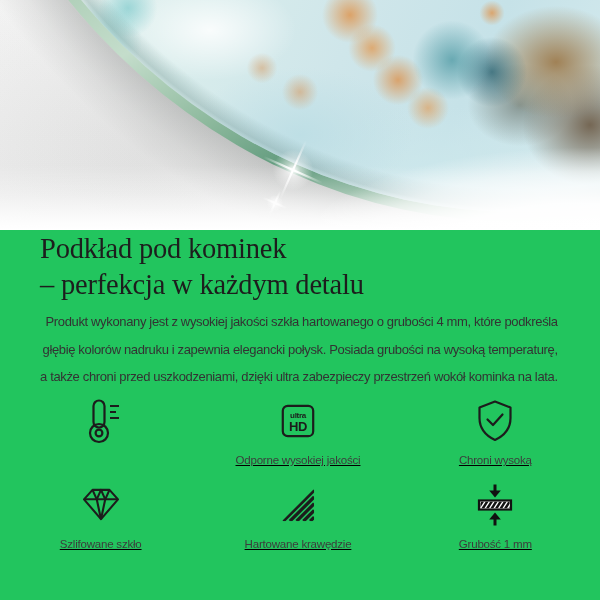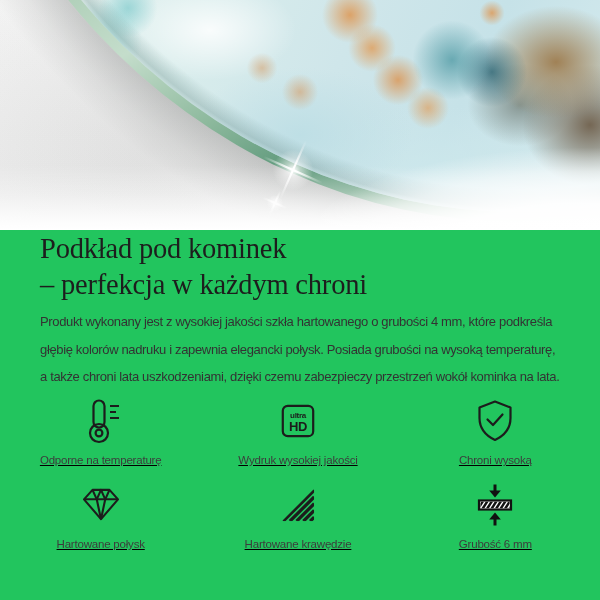--- a/index.html
+++ b/index.html
@@ -49,21 +49,21 @@
   .sparkle::before{left:0;top:50%;width:100%;height:2px;margin-top:-1px;}
   .sparkle::after{left:50%;top:0;height:100%;width:2px;margin-left:-1px;
     background:linear-gradient(180deg,rgba(255,255,255,0),#fff 45%,#fff 55%,rgba(255,255,255,0));}
   .sparkle.small{width:26px;height:26px;left:275px;top:203px;margin:-13px 0 0 -13px;opacity:.9;}
 
   
   .headline{position:absolute;left:40px;top:231px;margin:0;font-family:"Liberation Serif","DejaVu Serif",serif;
     font-weight:400;font-size:28.5px;line-height:36px;color:#1d1d1d;letter-spacing:-0.2px;}
   .headline span{display:block;white-space:nowrap;}
   .description{position:absolute;left:40px;top:308px;margin:0;font-size:13px;line-height:27.5px;
-    color:#333;letter-spacing:-0.35px;}
+    color:#333;letter-spacing:-0.35px;text-align:right;}
   .description span{display:block;white-space:nowrap;}
 
   
   .features{position:absolute;left:2px;top:396px;width:592px;display:grid;
     grid-template-columns:repeat(3,1fr);row-gap:14px;}
   .feature{display:flex;flex-direction:column;align-items:center;text-decoration:underline;}
   .icon-box{height:50px;display:flex;align-items:center;justify-content:center;}
   .feature .label{margin-top:8px;font-size:11.5px;letter-spacing:-0.2px;color:#3c3c3c;white-space:nowrap;}
   .icon-box svg{display:block;}
   .stroke{fill:none;stroke:#1c1c1c;stroke-width:2.2;}
@@ -78,52 +78,51 @@
     <div class="photo-bg"></div>
     <div class="disc-edge"></div>
     <div class="disc-art"></div>
     <div class="photo-fade"></div>
     <div class="sparkle"></div>
     <div class="sparkle small"></div>
   </div>
 
   <h1 class="headline">
     <span>Podkład pod kominek</span>
-    <span>– perfekcja w każdym chroni</span>
+    <span>– perfekcja w każdym detalu</span>
   </h1>
 
   <p class="description">
     <span>Produkt wykonany jest z wysokiej jakości szkła hartowanego o grubości 4 mm, które podkreśla</span>
     <span>głębię kolorów nadruku i zapewnia elegancki połysk. Posiada grubości na wysoką temperaturę,</span>
-    <span>a także chroni lata uszkodzeniami, dzięki czemu zabezpieczy przestrzeń wokół kominka na lata.</span>
+    <span>a także chroni przed uszkodzeniami, dzięki ultra zabezpieczy przestrzeń wokół kominka na lata.</span>
   </p>
 
   <div class="features">
 
     <div class="feature">
       <div class="icon-box">
         <svg width="46" height="48" viewBox="0 0 46 48">
           <circle class="stroke" cx="21" cy="36" r="9" fill="#fff"></circle>
           <rect class="stroke" x="15.5" y="3.5" width="11" height="27" rx="5.5" fill="#fff"></rect>
           <circle class="stroke" cx="21" cy="36" r="3.4" stroke-width="2"></circle>
           <path class="stroke" d="M32 9h9 M32 15h6 M32 21h9" stroke-width="2"></path>
         </svg>
       </div>
-      <div class="label">Odporne na temperaturę</div>
     </div>
 
     <div class="feature">
       <div class="icon-box">
         <svg width="34" height="34" viewBox="0 0 34 34">
           <rect class="stroke" x="1.8" y="1.8" width="30.4" height="30.4" rx="5" stroke-width="2.6"></rect>
           <text class="badge-text" x="17" y="13.5" text-anchor="middle" font-size="8" font-weight="700" letter-spacing="-0.3">ultra</text>
           <text class="badge-text" x="17" y="27" text-anchor="middle" font-size="13" font-weight="800" letter-spacing="-0.3">HD</text>
         </svg>
       </div>
-      <div class="label">Wydruk wysokiej jakości</div>
+      <div class="label">Odporne wysokiej jakości</div>
     </div>
 
     <div class="feature">
       <div class="icon-box">
         <svg width="42" height="44" viewBox="0 0 42 44">
           <path class="stroke" stroke-width="2.4" stroke-linejoin="round" d="M21 2.5 L36.5 8.5 V19 C36.5 29.5 30.5 36.5 21 41 C11.5 36.5 5.5 29.5 5.5 19 V8.5 Z"></path>
           <path class="stroke" stroke-width="2.4" stroke-linecap="round" stroke-linejoin="round" d="M13.5 20.5 L19 26 L28.5 15.5"></path>
         </svg>
       </div>
       <div class="label">Chroni wysoką</div>
@@ -133,21 +132,21 @@
       <div class="icon-box">
         <svg width="38" height="34" viewBox="0 0 40 36">
           <g class="stroke" stroke-width="1.8" stroke-linejoin="round">
             <path d="M11 2 H29 L38 12 L20 33 L2 12 Z"></path>
             <path d="M2 12 H38"></path>
             <path d="M11 2 L15.5 12 L20 33 M29 2 L24.5 12 L20 33"></path>
             <path d="M15.5 12 L20 2 L24.5 12"></path>
           </g>
         </svg>
       </div>
-      <div class="label">Hartowane połysk</div>
+      <div class="label">Szlifowane szkło</div>
     </div>
 
     <div class="feature">
       <div class="icon-box">
         <svg width="36" height="36" viewBox="0 0 40 40">
           <defs>
               <clipPath id="triClip">
                 <path d="M2 38 L38 2 L38 38 Z"></path>
               </clipPath>
             </defs>
@@ -181,17 +180,17 @@
             <line x1="15.5" y1="26" x2="20.5" y2="18"></line>
             <line x1="20" y1="26" x2="25" y2="18"></line>
             <line x1="24.5" y1="26" x2="29.5" y2="18"></line>
             <line x1="29" y1="26" x2="34" y2="18"></line>
             <line x1="33.5" y1="26" x2="38.5" y2="18"></line>
           </g>
           <polygon points="13.2,36.5 24.8,36.5 19,29.5" fill="#111"></polygon>
           <path d="M19 36 V42.5" stroke="#111" stroke-width="3"></path>
         </svg>
       </div>
-      <div class="label">Grubość 6 mm</div>
+      <div class="label">Grubość 1 mm</div>
     </div>
 
   </div>
 </div>
 
 </body></html>

